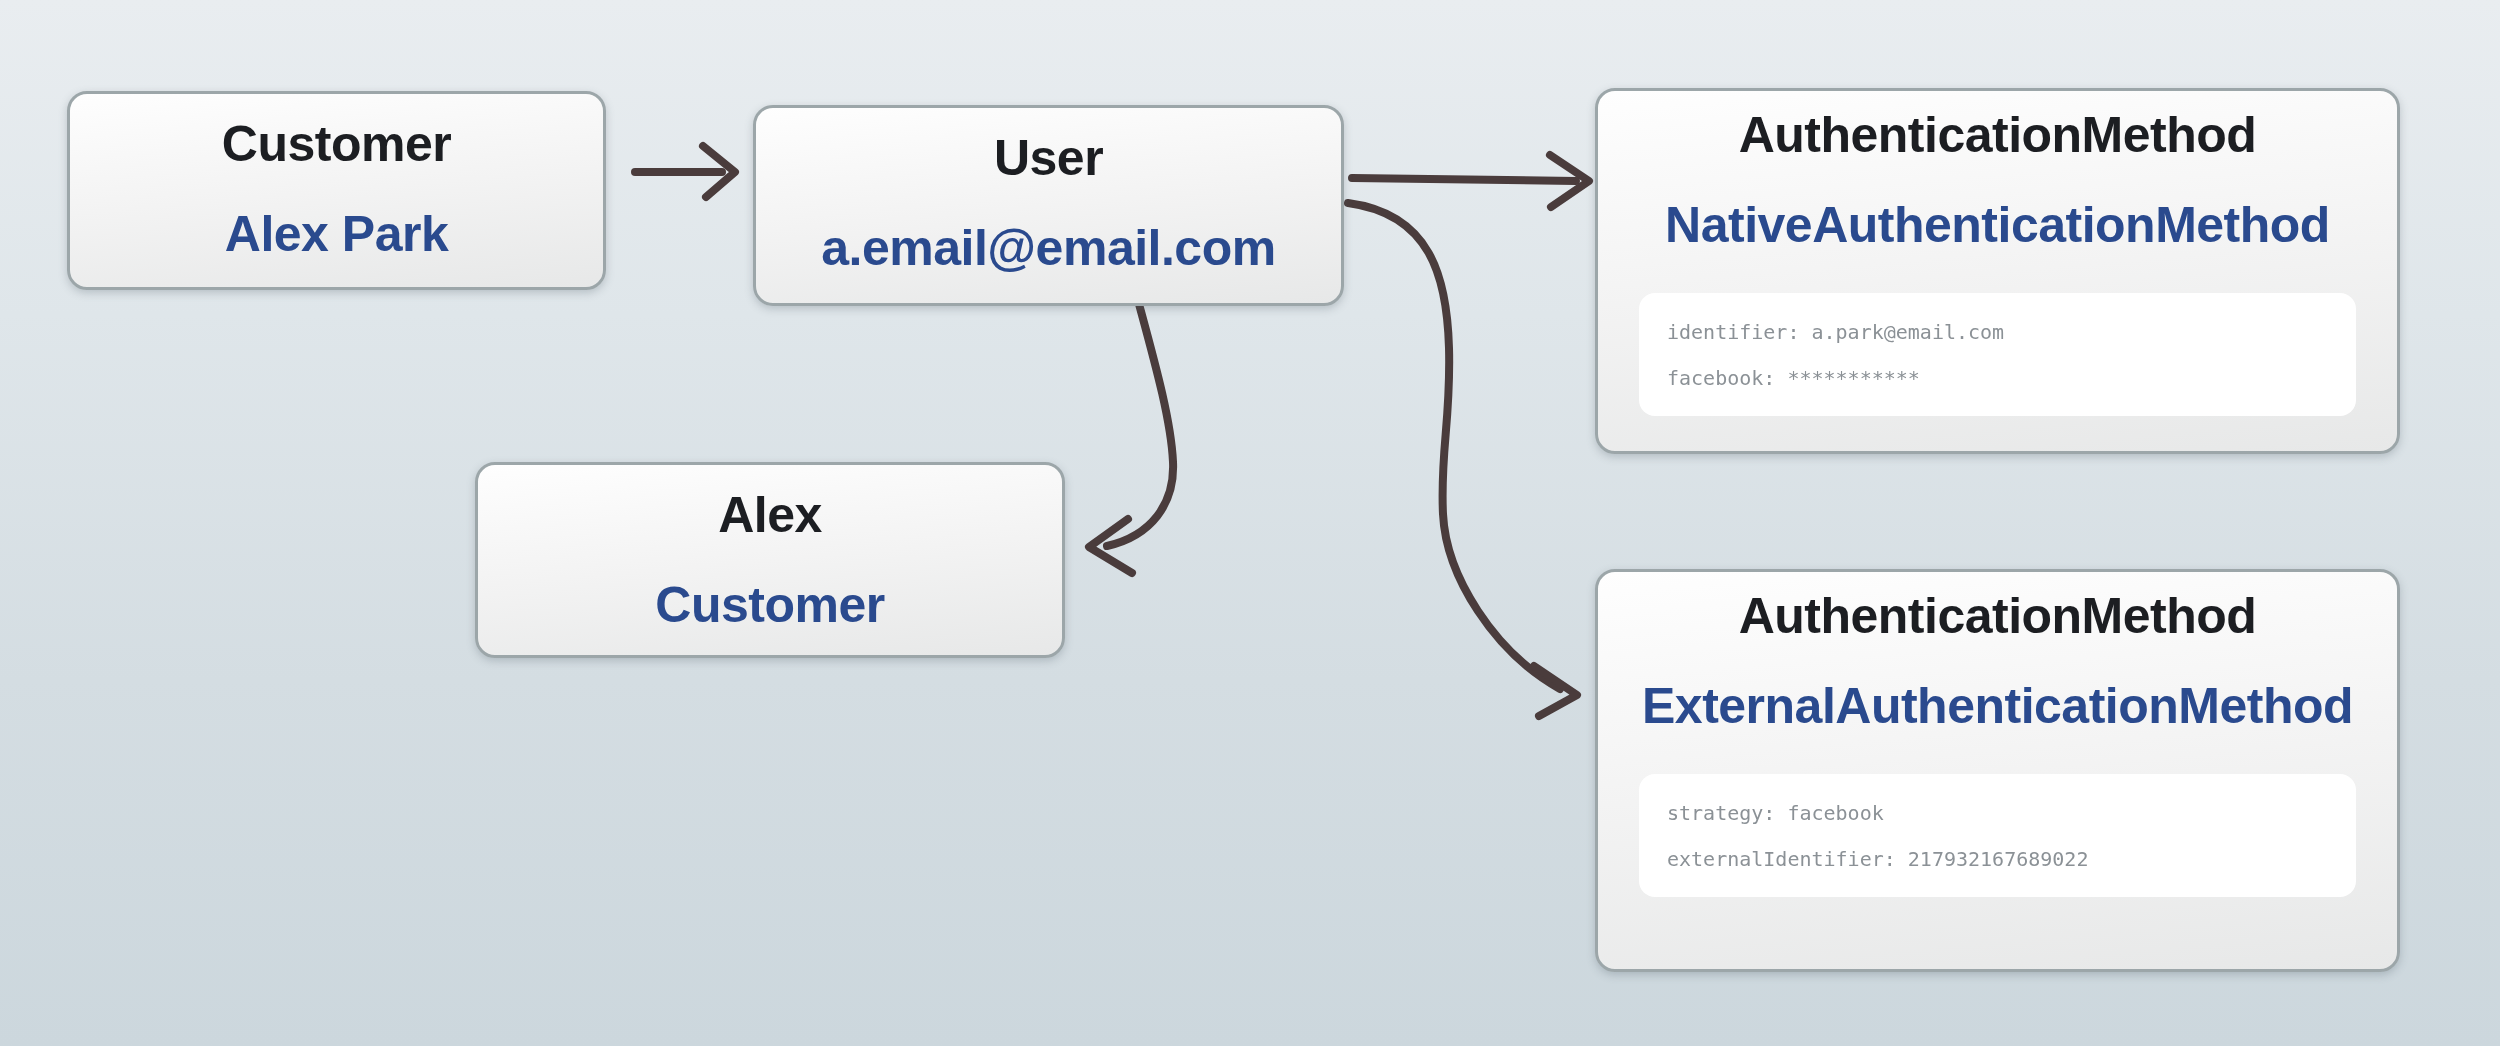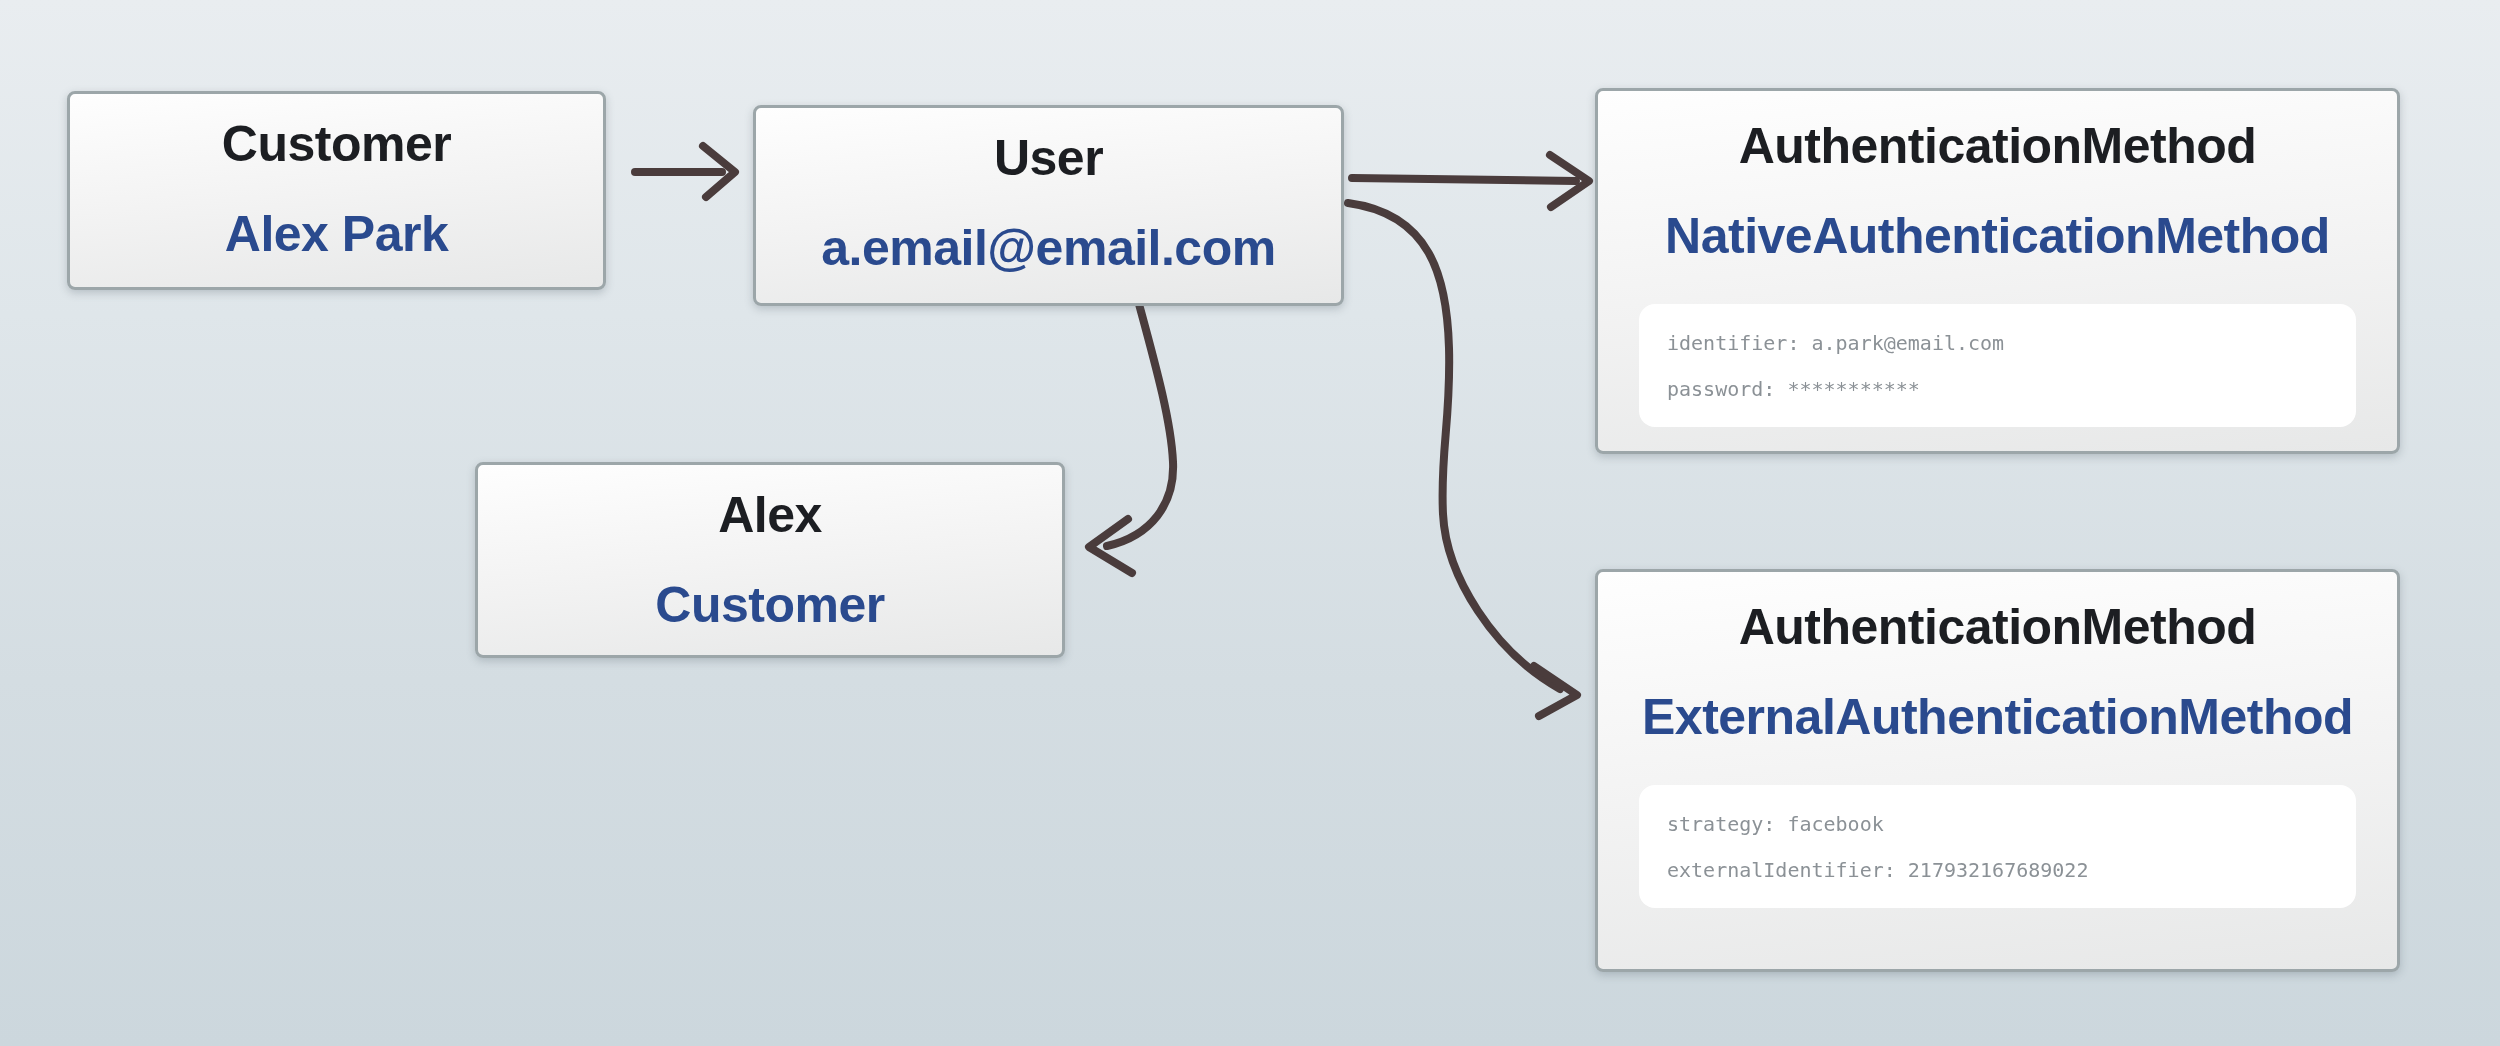--- a/index.html
+++ b/index.html
@@ -7,27 +7,27 @@
     width:2500px;height:1046px;overflow:hidden;
     font-family:"Liberation Sans",sans-serif;
   }
   .canvas{
     position:relative;width:2500px;height:1046px;
     background:linear-gradient(180deg,#e9edf0 0%,#dfe6ea 30%,#d4dde2 65%,#ccd7dd 100%);
   }
   .arrow-layer{position:absolute;left:0;top:0;width:2500px;height:1046px;pointer-events:none;}
   .node{
     position:absolute;box-sizing:border-box;
-    border:3px solid #9ca6a9;border-radius:8px;
+    border:3px solid #9ca6a9;border-radius:20px;
     background:linear-gradient(175deg,#fefefe 0%,#f3f3f3 50%,#e7e8e8 100%);
     box-shadow:0 3px 9px rgba(80,95,105,0.28);
     text-align:center;
   }
   .node-title{
-    display:block;margin-top:25px;line-height:60px;
+    display:block;margin-top:14px;line-height:60px;
     font-size:50px;font-weight:bold;color:#1c1e22;letter-spacing:-0.5px;
   }
   .node-value{
     display:block;margin-top:30px;line-height:60px;
     font-size:50px;font-weight:bold;color:#2a4a8e;letter-spacing:-0.5px;
   }
   .node-simple .node-title{margin-top:20px;}
   .node-simple .node-value{margin-top:30px;}
   .attr-panel{
     box-sizing:border-box;width:717px;margin:38px auto 0 auto;
@@ -86,21 +86,21 @@
   <div class="node node-simple" id="node-role">
     <span class="node-title">Alex</span>
     <span class="node-value">Customer</span>
   </div>
 
   <div class="node" id="node-native-auth">
     <span class="node-title">AuthenticationMethod</span>
     <span class="node-value">NativeAuthenticationMethod</span>
     <div class="attr-panel">
       <span class="attr-line">identifier: a.park@email.com</span>
-      <span class="attr-line">password: ***********</span>
+      <span class="attr-line">facebook: ***********</span>
     </div>
   </div>
 
   <div class="node" id="node-external-auth">
     <span class="node-title">AuthenticationMethod</span>
     <span class="node-value">ExternalAuthenticationMethod</span>
     <div class="attr-panel">
       <span class="attr-line">strategy: facebook</span>
       <span class="attr-line">externalIdentifier: 217932167689022</span>
     </div>

